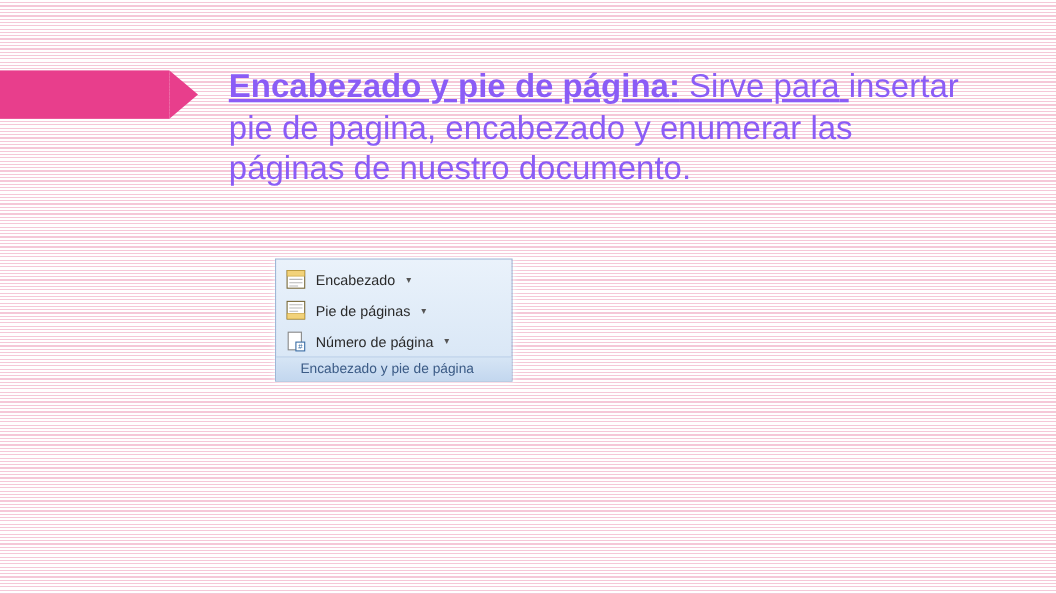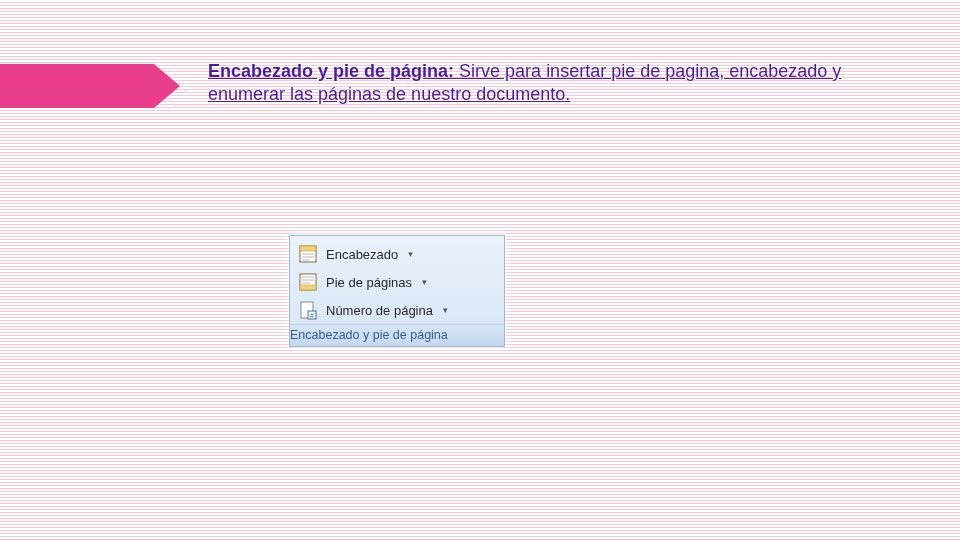--- a/index.html
+++ b/index.html
@@ -44,24 +44,23 @@
     border-bottom: 22px solid transparent;
     border-left: 26px solid #e83e8c;
   }
   
   .text-block {
     position: absolute;
     top: 60px;
     left: 208px;
     right: 80px;
     z-index: 3;
-    font-size: 18px;
+    font-size: 30px;
     line-height: 1.25;
-    color: #4c1d95;
-    text-decoration: underline;
+    color: #8b5cf6;
   }
   .text-block .title {
     text-decoration: underline;
     font-weight: 400;
   }
   .text-block .title strong {
     font-weight: 700;
   }
   
   .ribbon-group {
@@ -70,21 +69,20 @@
     left: 250px;
     width: 216px;
     background: linear-gradient(#eaf2fb, #d6e5f5);
     border: 1px solid #9db8d8;
     padding-top: 4px;
     font-family: "Segoe UI", Tahoma, sans-serif;
     font-size: 13px;
     color: #2a2a2a;
     z-index: 3;
     box-shadow: 0 0 6px rgba(255,255,255,0.9);
-    margin-left: 39px;
   }
   .ribbon-item {
     display: flex;
     align-items: center;
     gap: 8px;
     padding: 4px 10px 4px 8px;
     cursor: pointer;
   }
   .ribbon-item .icon {
     width: 20px; height: 20px;
@@ -94,21 +92,21 @@
   }
   .ribbon-item .label {
     flex: 0 0 auto;
   }
   .ribbon-item .dd {
     font-size: 9px;
     color: #555;
     margin-left: 2px;
   }
   .ribbon-title {
-    text-align: left;
+    text-align: center;
     font-size: 12.5px;
     color: #3b5b86;
     padding: 3px 12px 4px 0;
     background: linear-gradient(#d6e5f5, #c3d7ef);
     border-top: 1px solid #bcd0e8;
   }
   
   svg { display: block; }
 </style>
 </head>

